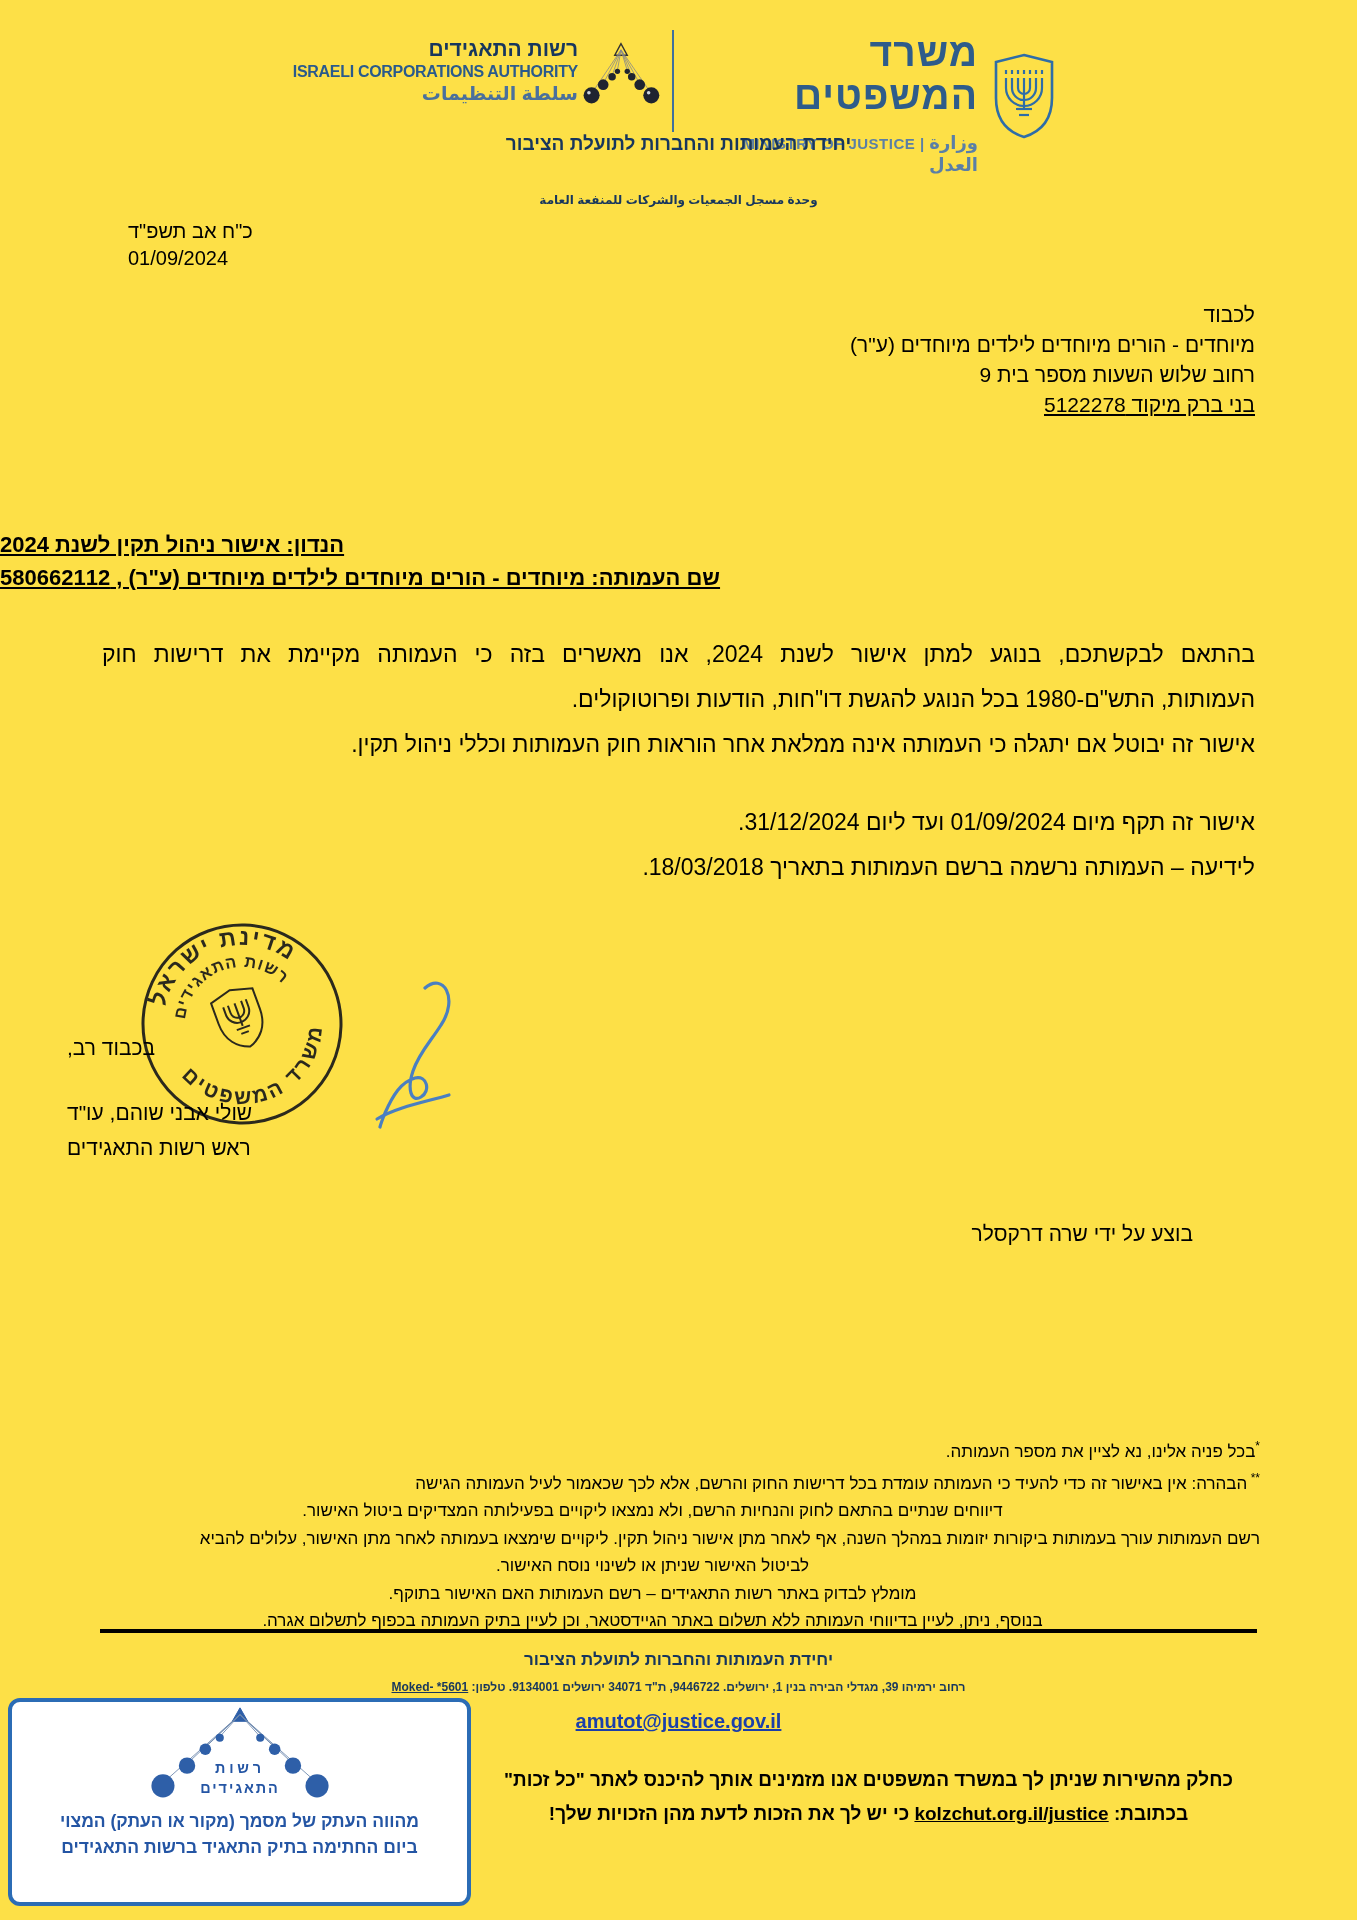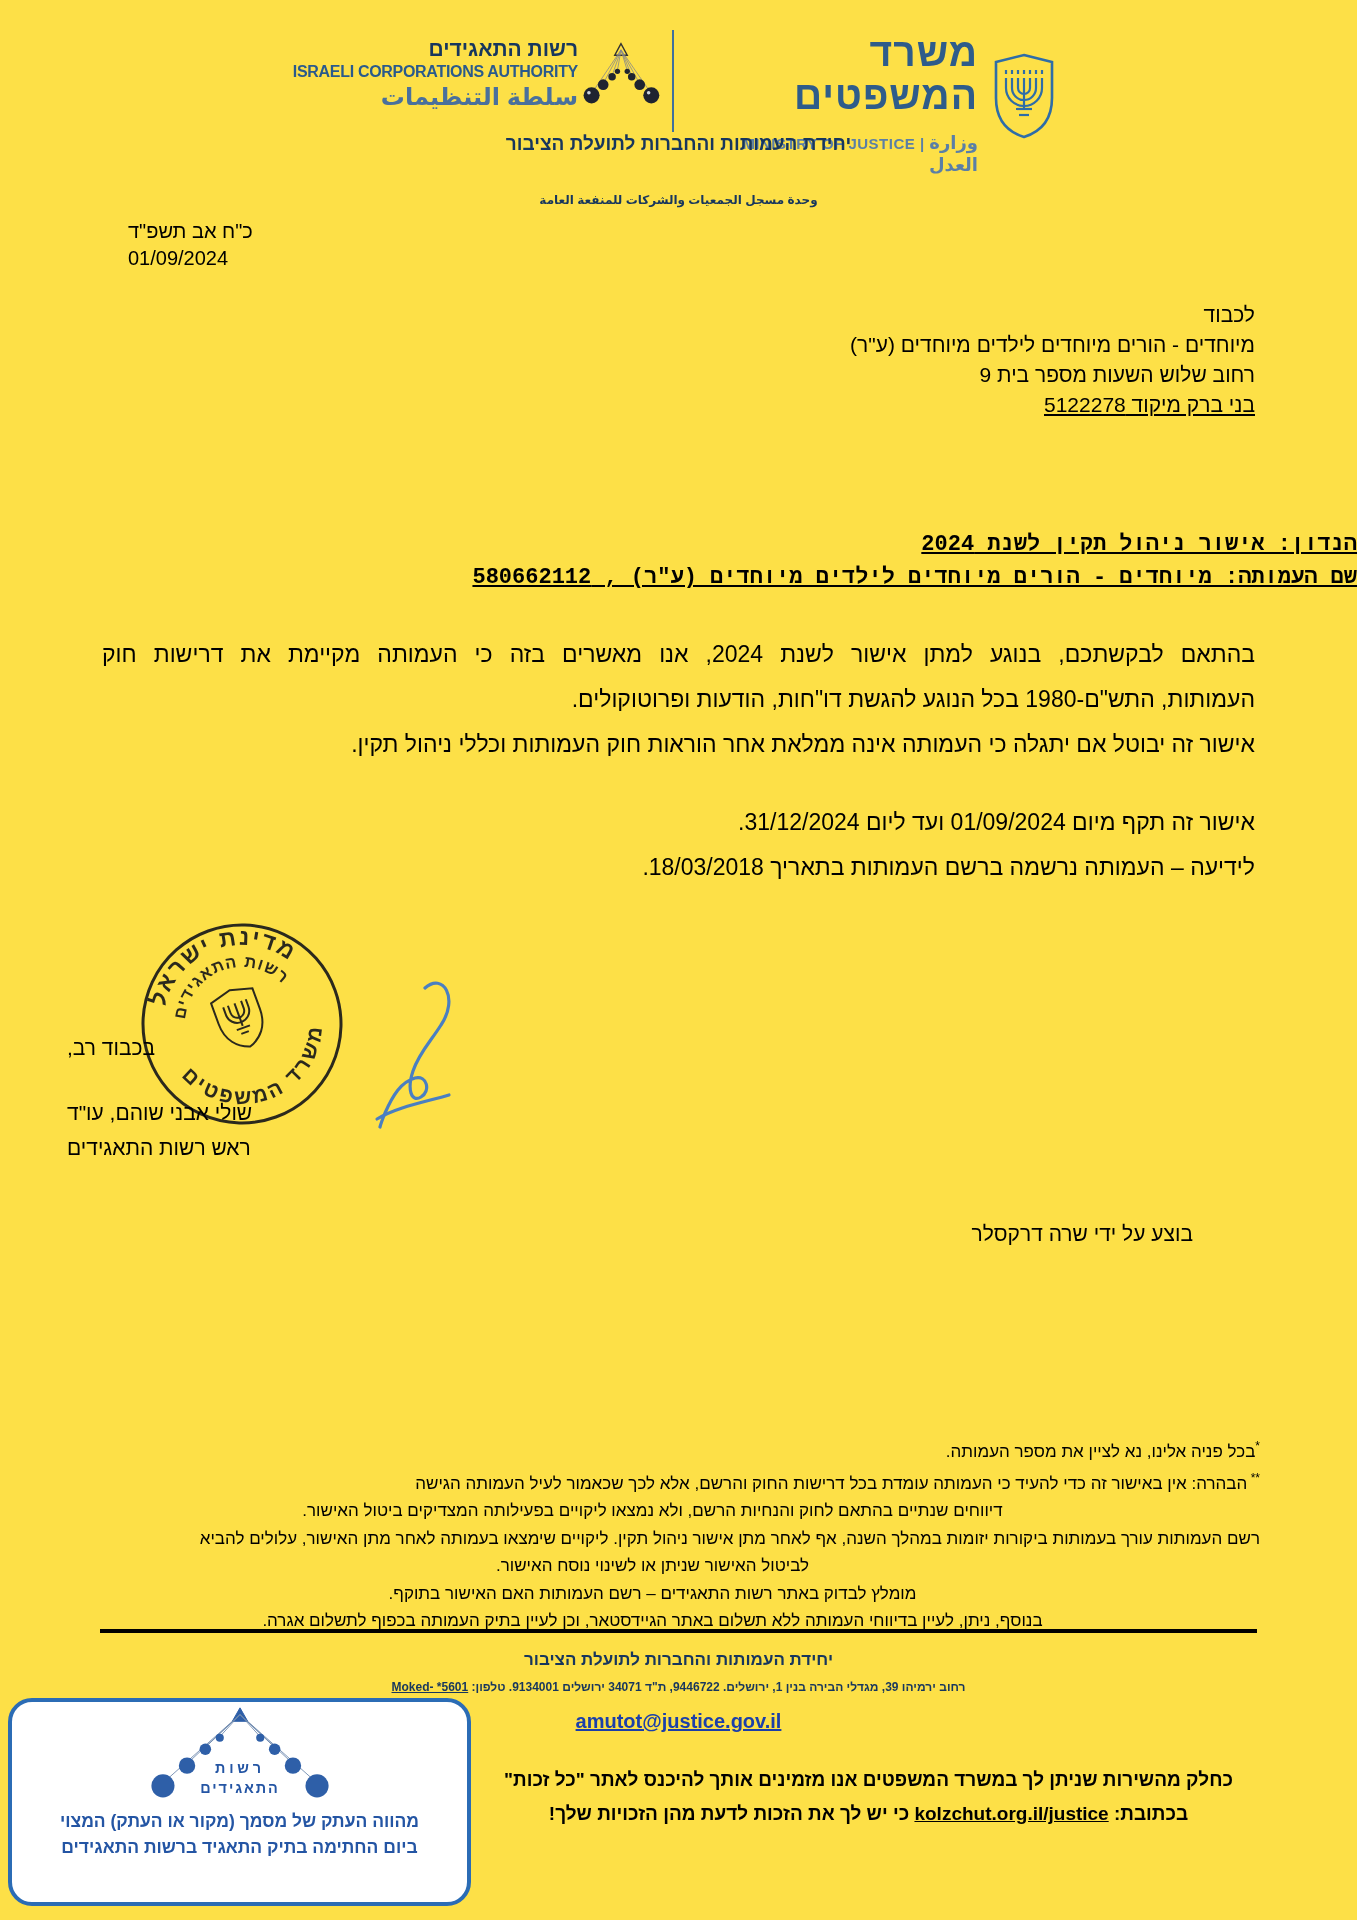--- a/index.html
+++ b/index.html
@@ -5,38 +5,38 @@
   html,body{margin:0;padding:0;background:#e8e8e8;}
   .page{
     position:relative;width:1357px;height:1920px;margin:0 auto;background:#fde047;
     font-family:"Liberation Sans","DejaVu Sans",sans-serif;color:#000;overflow:hidden;
   }
   
   .corp-logo{position:absolute;top:36px;left:243px;width:420px;display:flex;align-items:flex-start;}
   .corp-text{width:335px;text-align:right;line-height:1.25;}
   .corp-he{font-size:21px;font-weight:bold;color:#17365d;}
   .corp-en{font-size:16px;font-weight:bold;color:#2a5a8c;letter-spacing:-0.3px;}
-  .corp-ar{font-size:24px;font-weight:bold;color:#4a709c;}
+  .corp-ar{font-size:19px;font-weight:bold;color:#4a709c;}
   .corp-icon{width:82px;height:92px;margin-left:2px;}
   .hdr-divider{position:absolute;top:30px;left:672px;width:2px;height:102px;background:#41719c;}
   .moj-block{position:absolute;top:32px;left:690px;width:288px;text-align:right;direction:ltr;}
   .moj-he{font-size:39px;font-weight:bold;color:#2e5c8a;line-height:1.1;letter-spacing:1px;}
   .moj-sub{font-size:15px;font-weight:bold;color:#5b7fa6;margin-top:14px;letter-spacing:0.5px;}
   .moj-sub .ar{font-size:18px;}
   .moj-emblem{position:absolute;top:52px;left:992px;width:64px;height:88px;}
   .sub-center{position:absolute;left:0;width:1357px;text-align:center;color:#17365d;font-weight:bold;}
   .sub-he{top:133px;font-size:19px;}
   .sub-en{top:161px;font-size:21px;word-spacing:5px;}
   .sub-ar{top:193px;font-size:12px;}
   
   .date-block{position:absolute;top:218px;left:128px;font-size:20px;line-height:27px;direction:rtl;text-align:left;}
   .recipient{position:absolute;top:300px;right:102px;font-size:21px;line-height:30px;direction:rtl;text-align:right;}
   .recipient .u{text-decoration:underline;}
-  .subject{position:absolute;top:528px;left:0;width:1357px;text-align:right;direction:rtl;
-           font-size:22px;font-weight:bold;line-height:33px;font-family:Liberation Mono, monospace;}
+  .subject{position:absolute;top:528px;left:0;width:1357px;text-align:left;direction:rtl;
+           font-size:22px;font-weight:bold;line-height:33px;}
   .subject span{text-decoration:underline;}
   
   .content{position:absolute;left:102px;width:1153px;direction:rtl;font-size:23px;line-height:45px;}
   .p1{top:632px;}
   .p1 .just{text-align:justify;text-align-last:justify;}
   .p1 .rest{text-align:right;}
   .p2{top:722px;text-align:right;}
   .validity{top:800px;text-align:right;}
   
   .stamp{position:absolute;top:918px;left:136px;width:212px;height:212px;z-index:1;opacity:0.92;}
@@ -57,21 +57,21 @@
   .ft-unit{position:absolute;top:1650px;left:0;width:1357px;text-align:center;direction:rtl;
            font-size:17px;font-weight:bold;color:#17365d;}
   .ft-addr{position:absolute;top:1680px;left:0;width:1357px;text-align:center;direction:rtl;
            font-size:12px;font-weight:bold;color:#17365d;z-index:4;}
   .ft-addr .moked{direction:ltr;unicode-bidi:embed;text-decoration:underline;}
   .ft-email{position:absolute;top:1710px;left:0;width:1357px;text-align:center;
             font-size:20px;font-weight:bold;color:#1b3faa;z-index:4;}
   .ft-email a{color:#1b3faa;}
   
   .cert-box{position:absolute;top:1698px;left:8px;width:455px;height:200px;border:4px solid #2b6cb5;
-            border-radius:24px;background:#fff;z-index:3;text-align:center;}
+            border-radius:12px;background:#fff;z-index:3;text-align:center;}
   .cert-logo{width:210px;height:104px;margin-top:2px;}
   .cert-lines{direction:rtl;font-size:17.5px;font-weight:bold;color:#2455a4;line-height:26px;margin-top:-4px;}
   
   .kolz{position:absolute;top:1763px;left:480px;width:777px;text-align:center;direction:rtl;
         font-size:19px;font-weight:bold;line-height:34px;}
   .kolz .url{direction:ltr;unicode-bidi:embed;text-decoration:underline;font-family:"Liberation Sans","DejaVu Sans",sans-serif;}
 </style>
 </head>
 <body>
 

